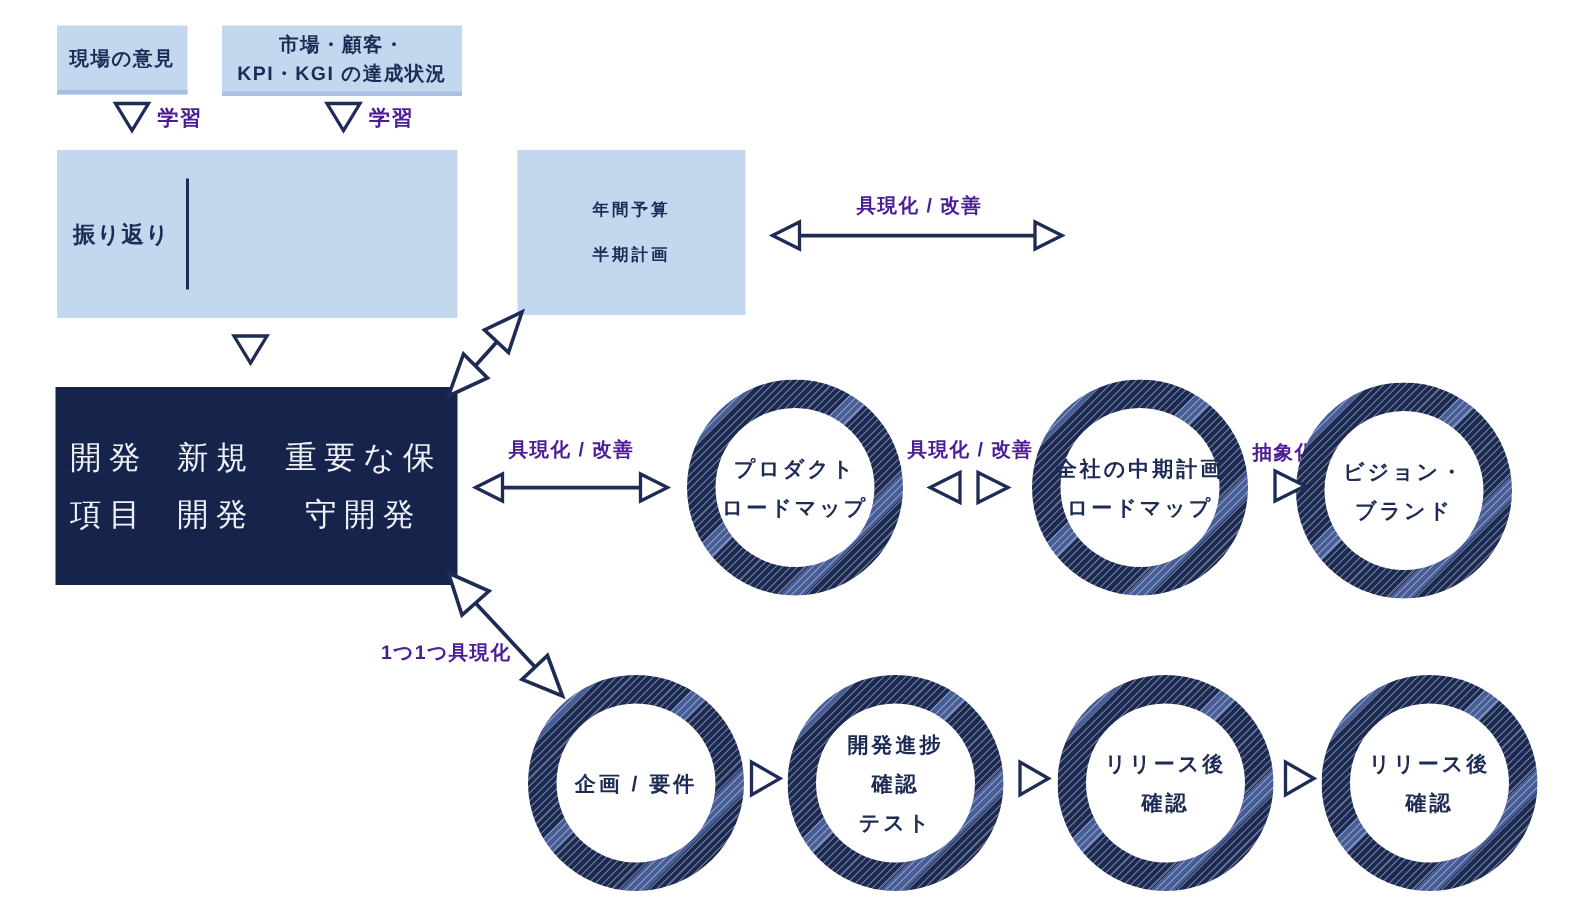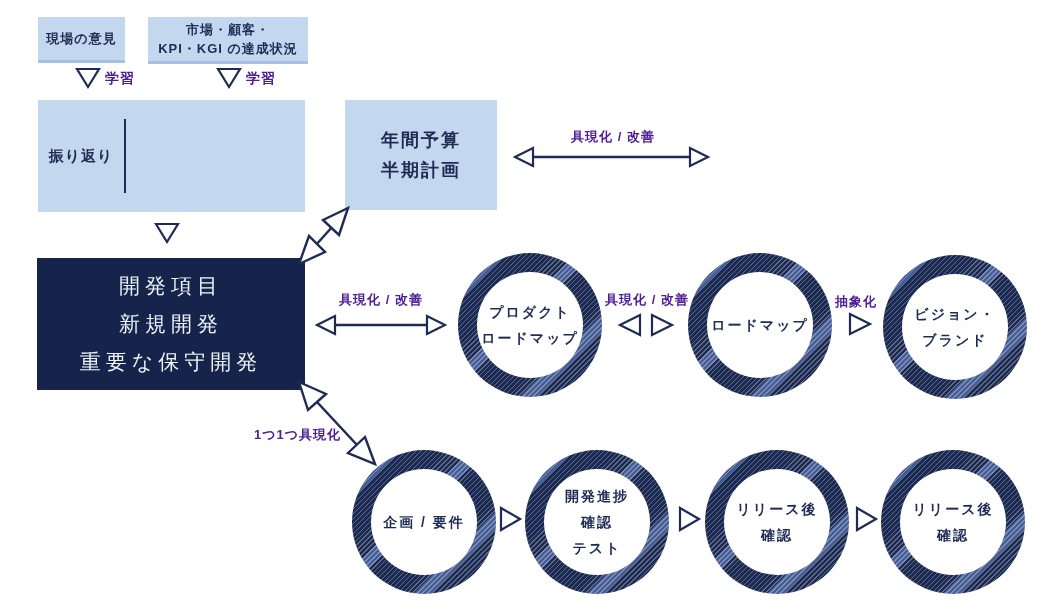--- a/index.html
+++ b/index.html
@@ -19,26 +19,26 @@
     position:absolute;background:#c3d7ef;display:flex;align-items:center;
     font-weight:700;color:#1d2b55;
   }
   .retro-title{flex:0 0 86px;text-align:center;font-size:15px;letter-spacing:1px;}
   .retro-divider{width:2px;height:74px;background:#1d2b55;}
   .retro-items{padding-left:15px;font-size:15px;line-height:28px;letter-spacing:1px;}
   
   .budget{
     position:absolute;background:#c3d7ef;display:flex;flex-direction:column;
     align-items:center;justify-content:center;
-    font-weight:700;font-size:18px;line-height:30px;letter-spacing:2px;color:#1d2b55;
+    font-weight:700;font-size:11px;line-height:30px;letter-spacing:2px;color:#1d2b55;
   }
   
   .devbox{
     position:absolute;background:#16244c;color:#eef1f7;
-    display:flex;flex-direction:column;align-items:center;justify-content:center;
+    display:flex;flex-direction:row;align-items:center;justify-content:center;
     font-family:"DejaVu Serif","Liberation Serif",serif;
     font-size:21px;line-height:38px;letter-spacing:5px;text-align:center;
   }
   
   .circle{
     position:absolute;width:144px;height:144px;border-radius:50%;
     background:
       repeating-linear-gradient(135deg, rgba(255,255,255,0.30) 0 1px, rgba(255,255,255,0) 1px 3.5px),
       repeating-linear-gradient(135deg, rgba(82,106,168,0) 0 23px, rgba(82,106,168,0.80) 23px 35px, rgba(82,106,168,0) 35px 61px),
       #1b2a52;
@@ -99,24 +99,25 @@
   <div class="alabel" style="left:254px;top:426px;">1つ1つ具現化</div>
 
   <div class="circle" style="left:458px;top:253px;">
     <div class="circle-text">
       <div>プロダクト</div>
       <div>ロードマップ</div>
     </div>
   </div>
   <div class="circle" style="left:688px;top:253px;">
     <div class="circle-text">
+      <div>全社の中期計画</div>
       <div>ロードマップ</div>
     </div>
   </div>
-  <div class="circle" style="left:883px;top:255px;">
+  <div class="circle" style="left:864px;top:255px;">
     <div class="circle-text">
       <div>ビジョン・</div>
       <div>ブランド</div>
     </div>
   </div>
 
   <div class="circle" style="left:352px;top:450px;">
     <div class="circle-text">
       <div>企画 / 要件</div>
     </div>

